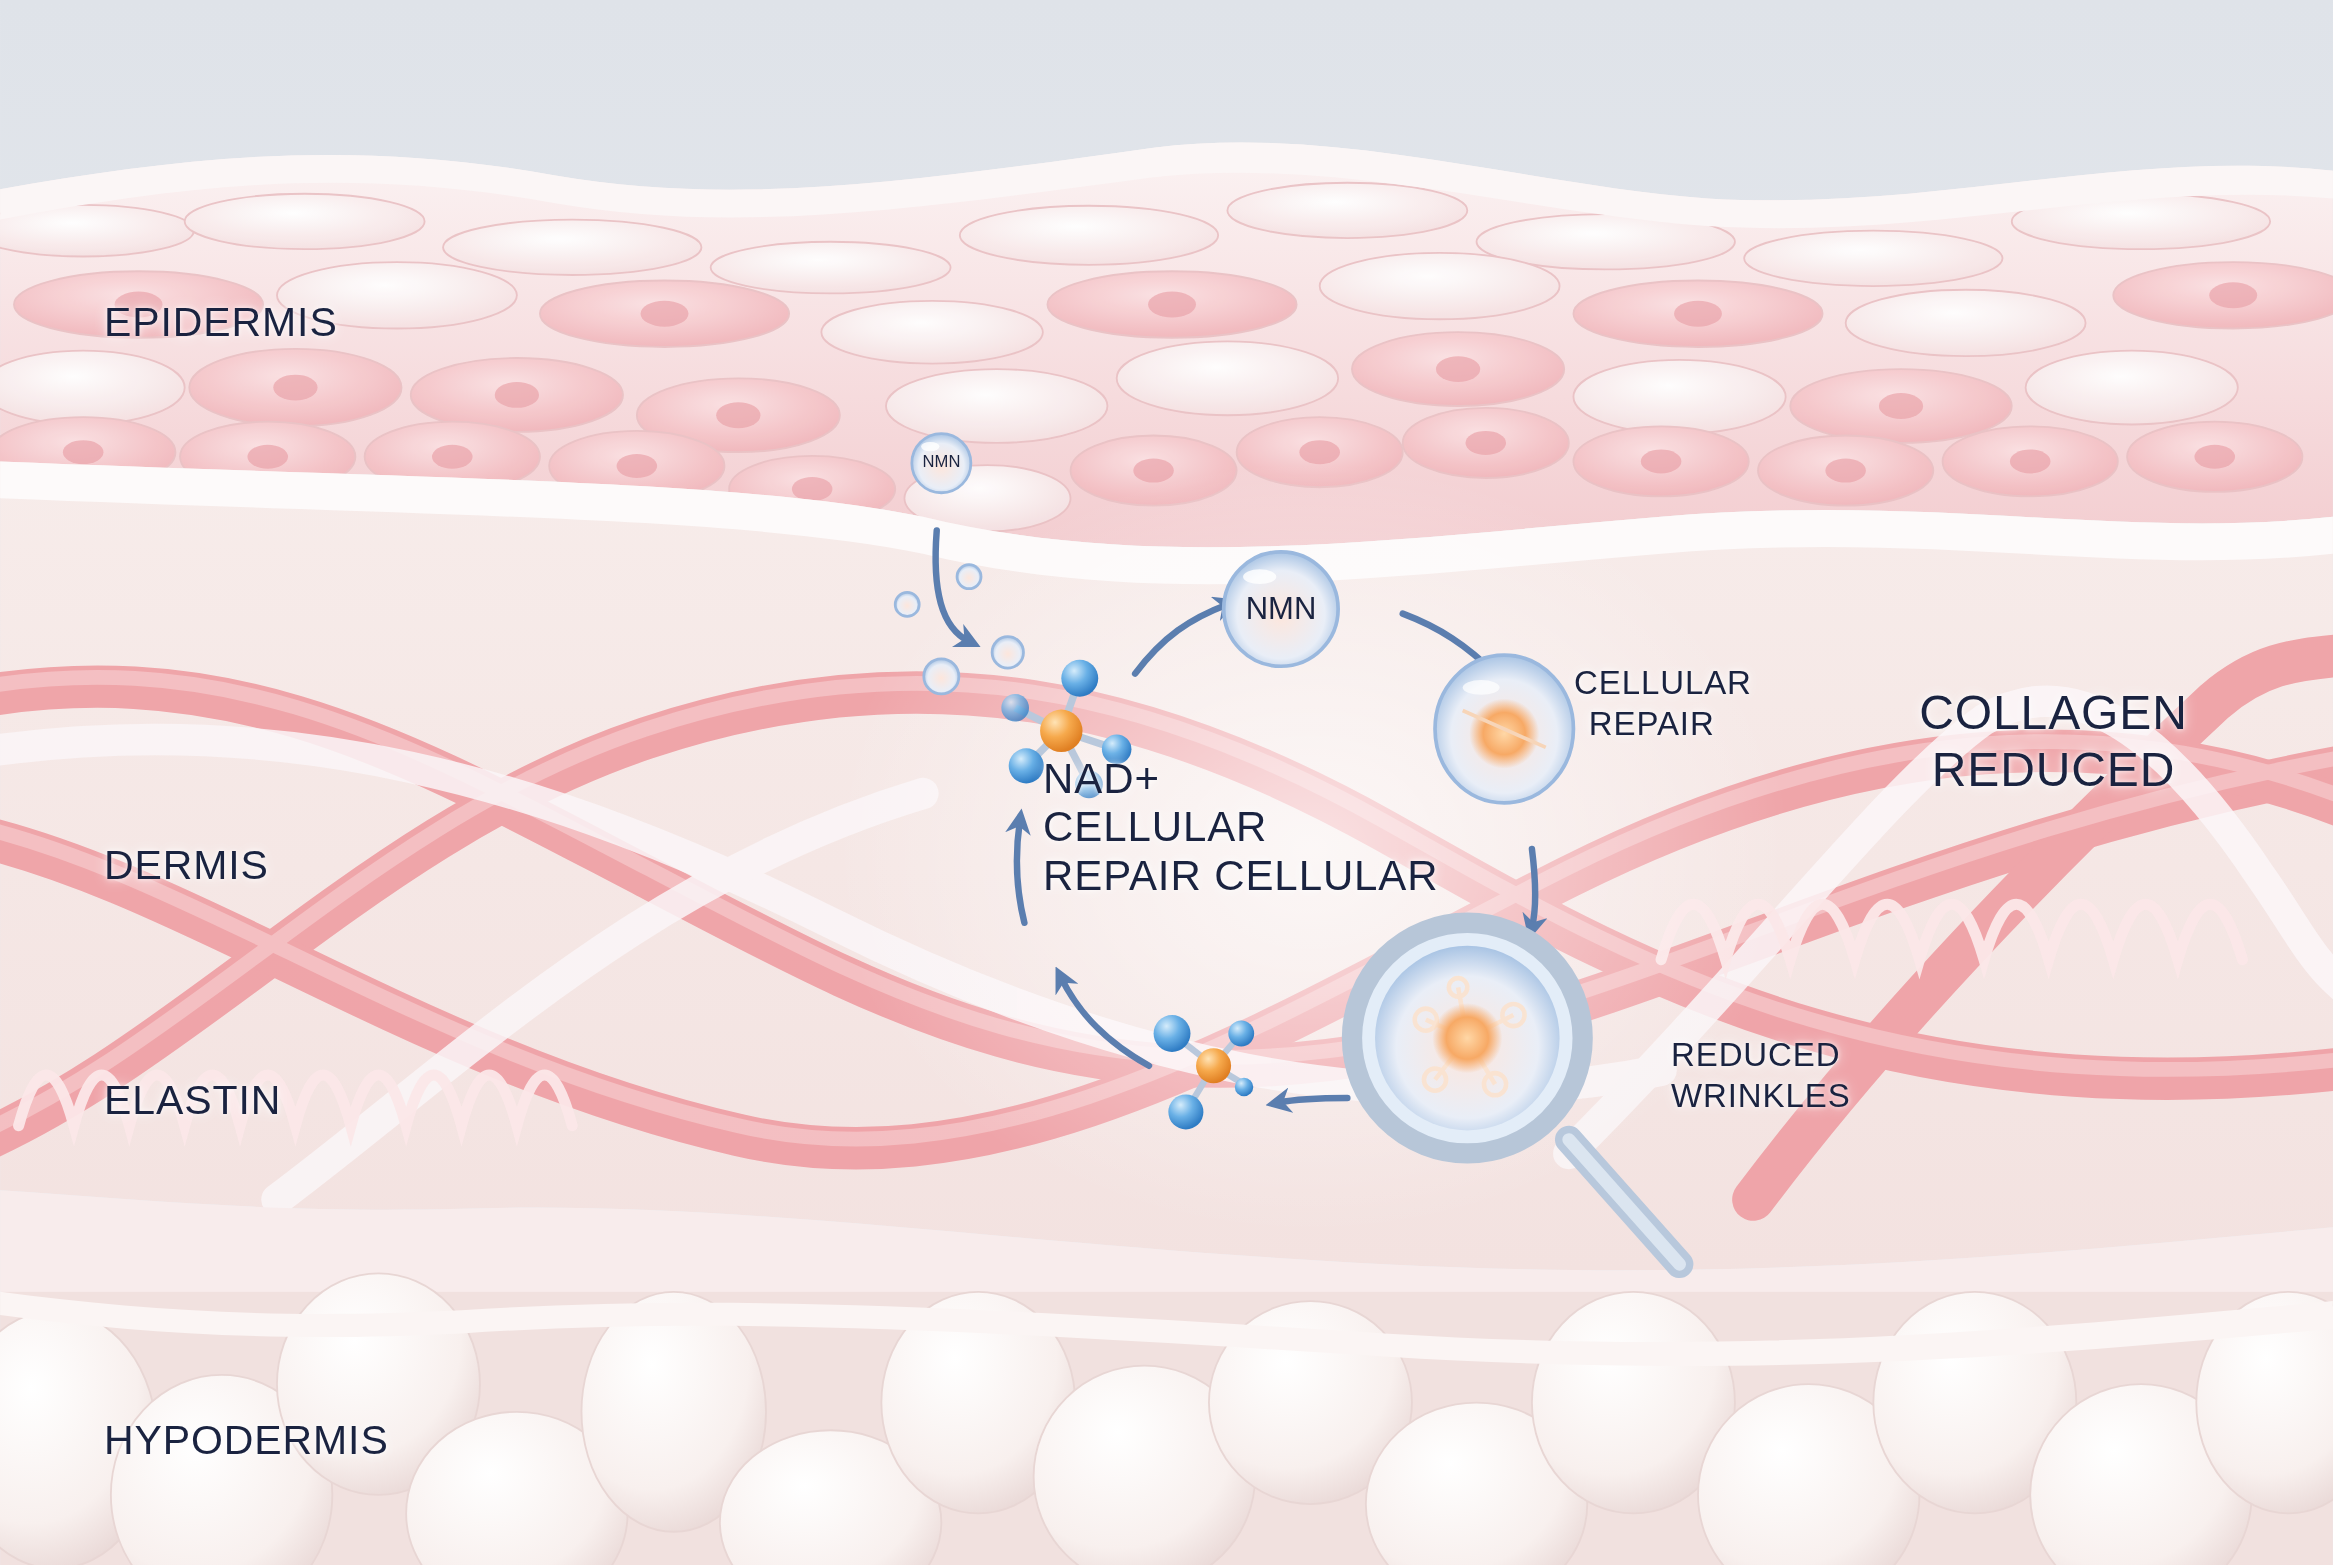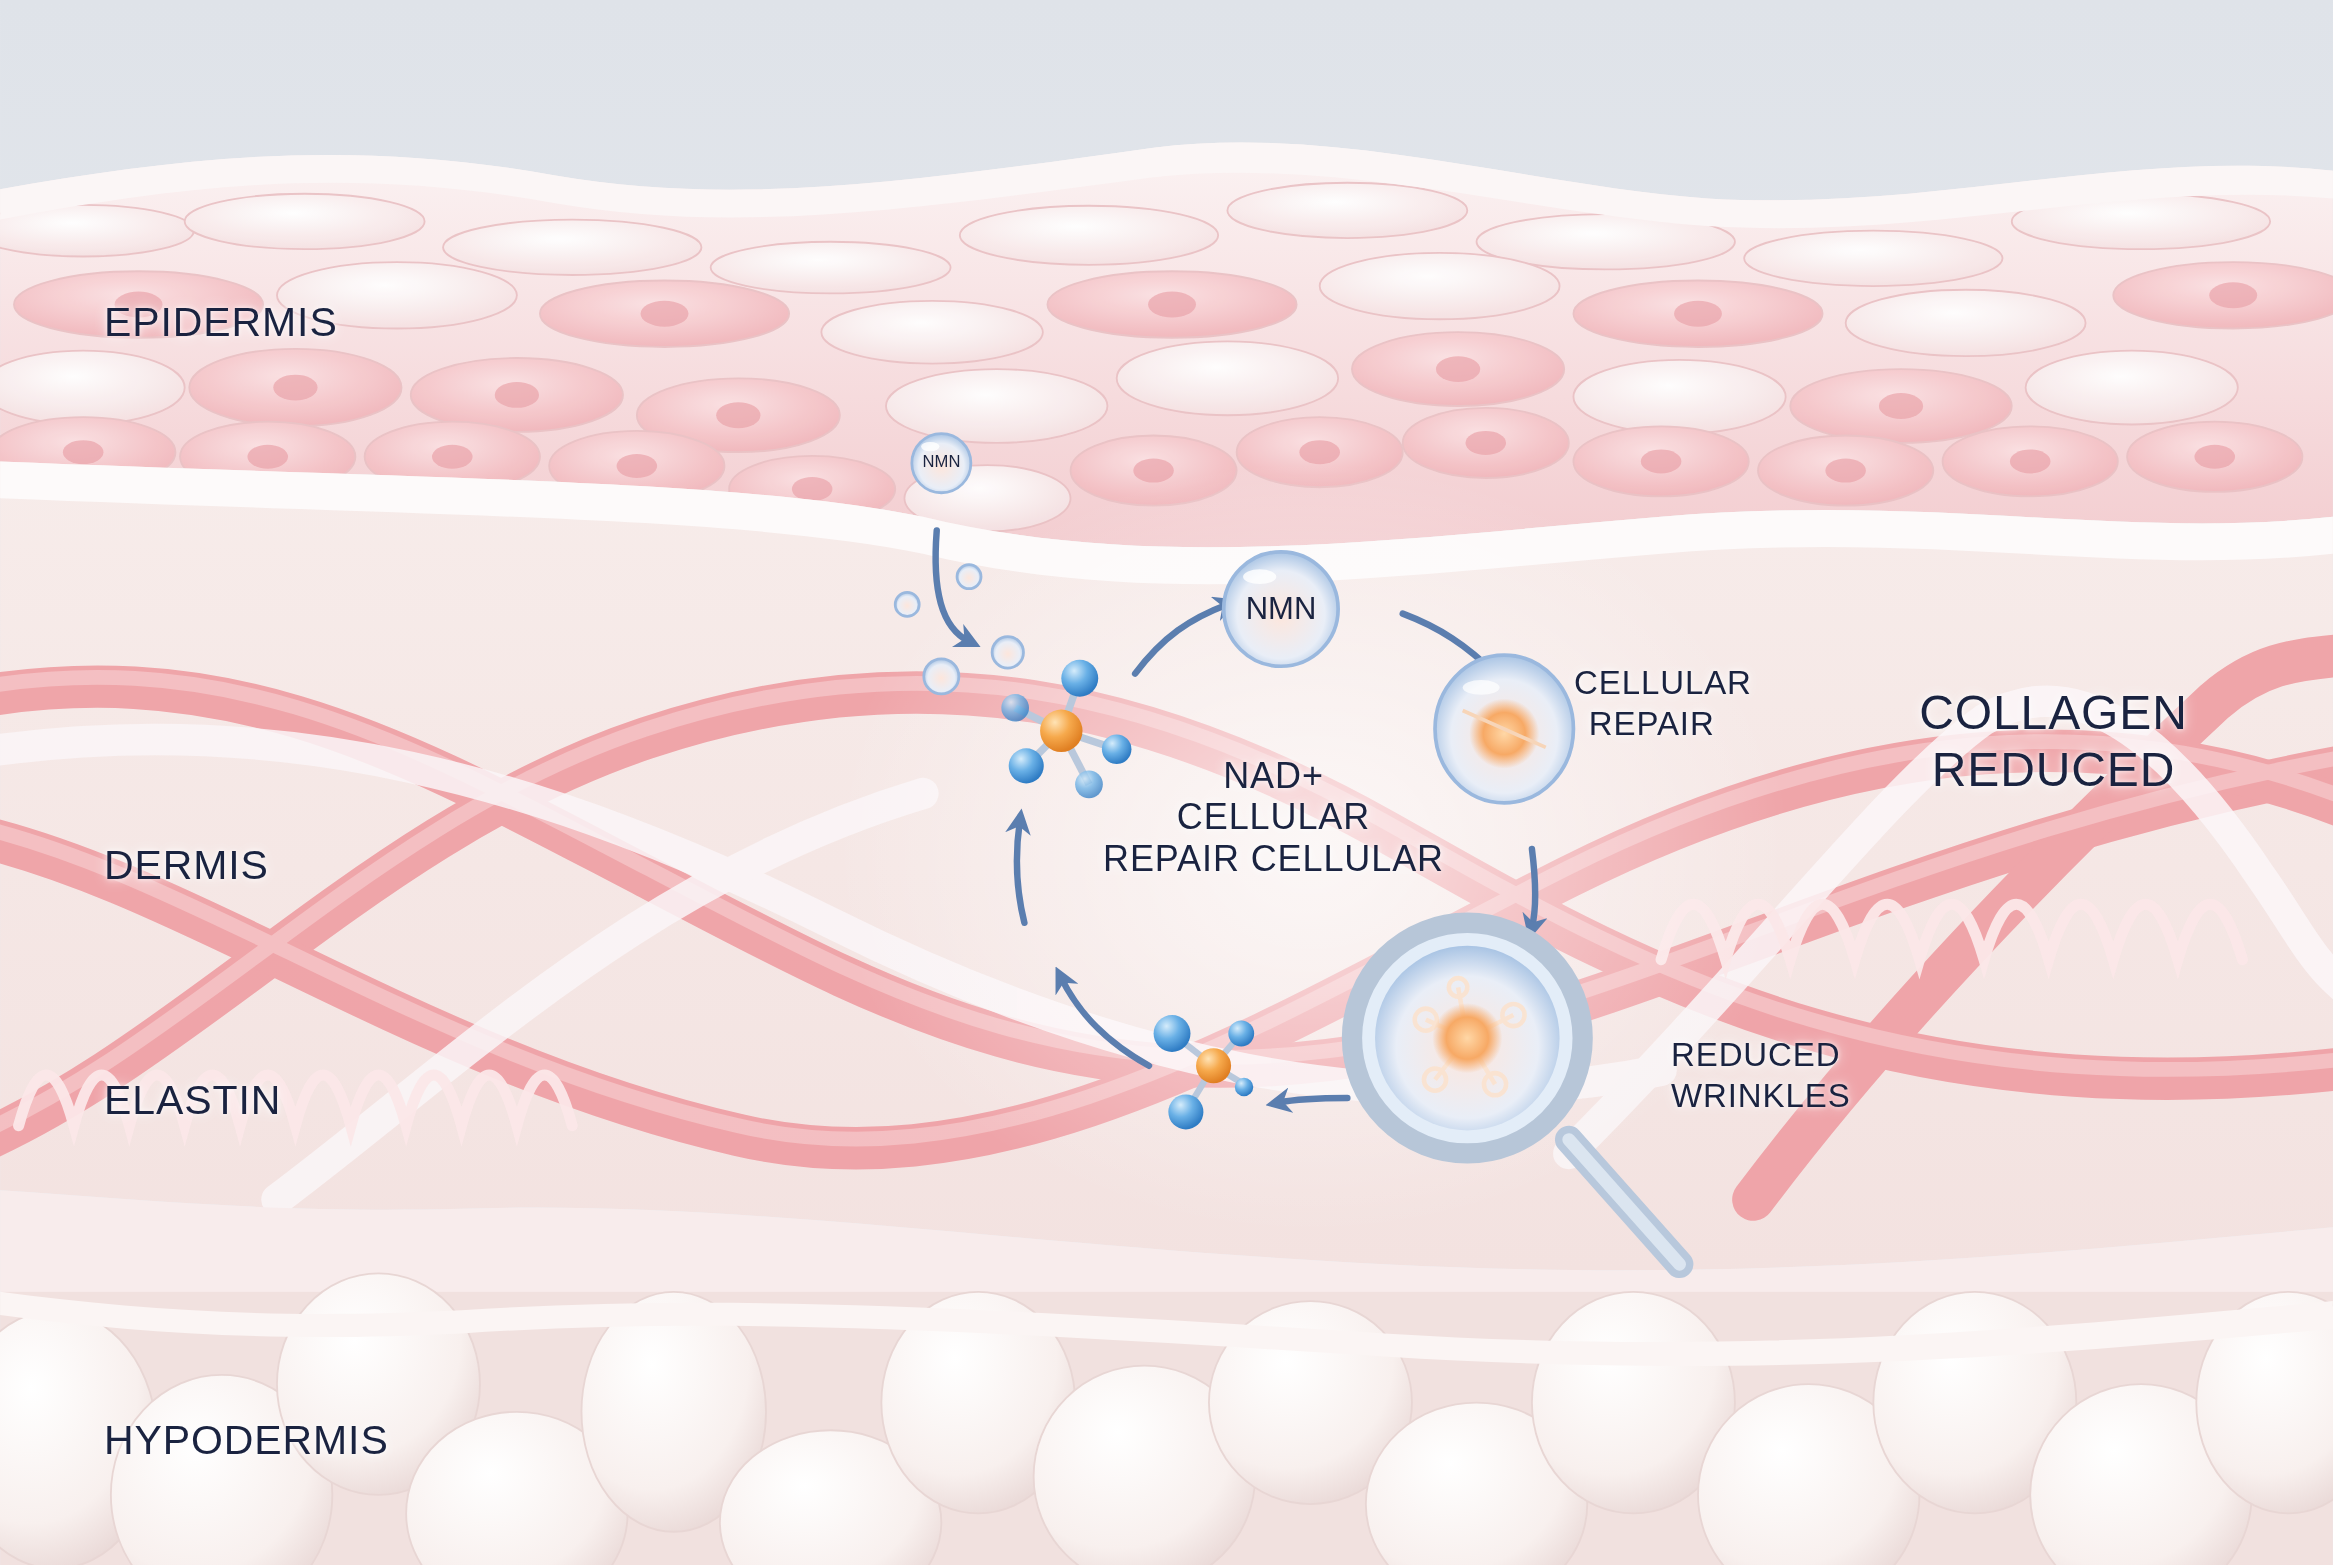--- a/index.html
+++ b/index.html
@@ -3,21 +3,21 @@
 <meta charset="utf-8">
 <style>
   html, body { margin:0; padding:0; }
   body { width:2333px; height:1565px; overflow:hidden; position:relative;
          font-family:"Liberation Sans", "DejaVu Sans", sans-serif; background:#e4e7ec; }
   .stage { position:absolute; left:0; top:0; width:2333px; height:1565px; }
   .stage svg { position:absolute; left:0; top:0; }
   .label { position:absolute; color:#1a2340; letter-spacing:0.9px; white-space:nowrap;
            text-shadow:0 0 13px rgba(255,255,255,0.95), 0 0 5.5px rgba(255,255,255,0.9); }
   .layer-label { font-size:41px; }
-  .center-title { font-size:36px; text-align:center; line-height:1.15; }
+  .center-title { font-size:42px; text-align:left; line-height:1.15; }
   .side-label { font-size:33px; line-height:1.25; }
   .big-label { font-size:48px; line-height:1.18; text-align:center; }
   .nmn-text { position:absolute; color:#1a2340; text-align:center; }
 </style>
 </head>
 <body>
 
 <div class="stage">
   <svg width="2333" height="1565" viewBox="0 0 2528 1696">
     <defs>

